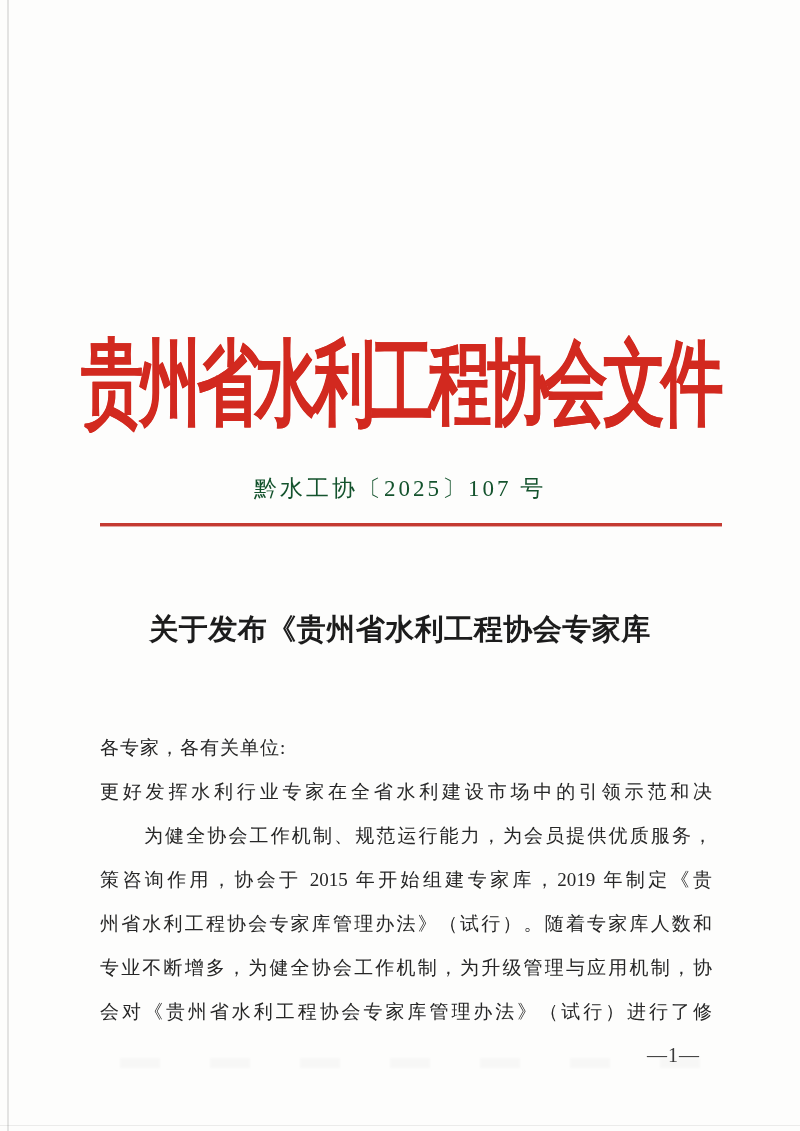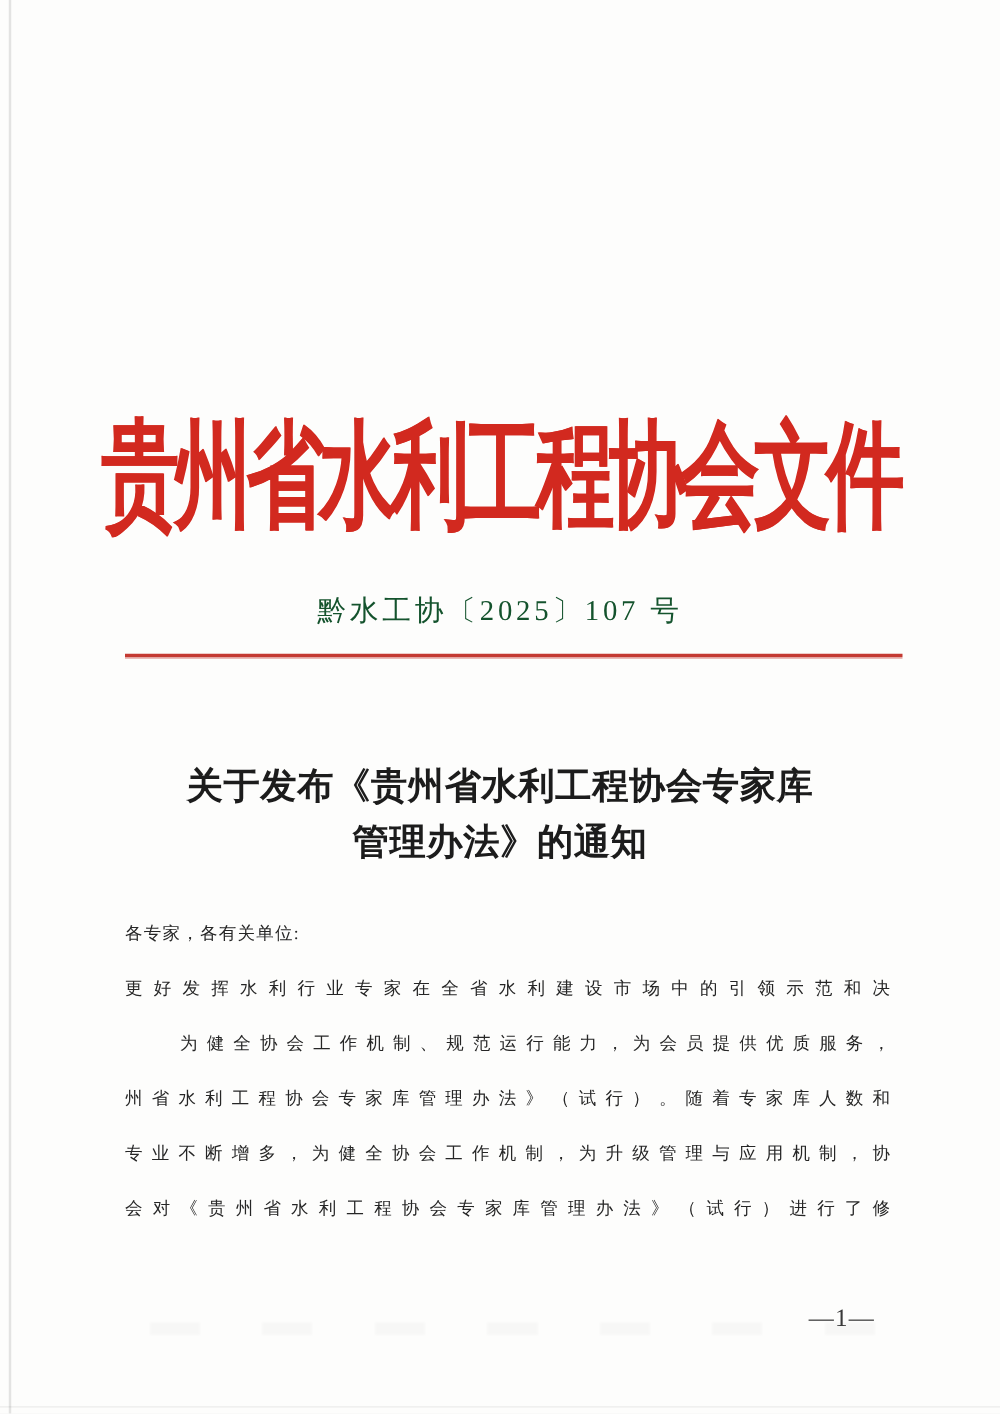--- a/index.html
+++ b/index.html
@@ -92,21 +92,21 @@
     font-weight: bold;
     letter-spacing: 0.5px;
     color: #1c1c1c;
   }
 
   .body-text {
     position: absolute;
     top: 726px;
     left: 100px;
     width: 612px;
-    font-size: 14px;
+    font-size: 19px;
     line-height: 44px;
     color: #262626;
   }
   .salutation {
     text-align: left;
     letter-spacing: 1px;
   }
   .body-line {
     text-align: justify;
     text-align-last: justify;
@@ -137,27 +137,27 @@
   <div class="masthead">
     <span class="masthead-text">贵州省水利工程协会文件</span>
   </div>
 
   <div class="doc-number">黔水工协〔2025〕107 号</div>
 
   <div class="red-rule"></div>
 
   <div class="doc-title">
     <div>关于发布《贵州省水利工程协会专家库</div>
-    <div>管理办法》的通知</div>
   </div>
 
   <div class="body-text">
     <div class="salutation">各专家，各有关单位:</div>
     <div class="body-line">更好发挥水利行业专家在全省水利建设市场中的引领示范和决</div>
     <div class="body-line indent">为健全协会工作机制、规范运行能力，为会员提供优质服务，</div>
+    <div class="body-line">策咨询作用，协会于 2015 年开始组建专家库，2019 年制定《贵</div>
     <div class="body-line">州省水利工程协会专家库管理办法》（试行）。随着专家库人数和</div>
     <div class="body-line">专业不断增多，为健全协会工作机制，为升级管理与应用机制，协</div>
     <div class="body-line">会对《贵州省水利工程协会专家库管理办法》（试行）进行了修</div>
   </div>
 
   <div class="page-number">—1—</div>
 
 </div>
 
 </body></html>

